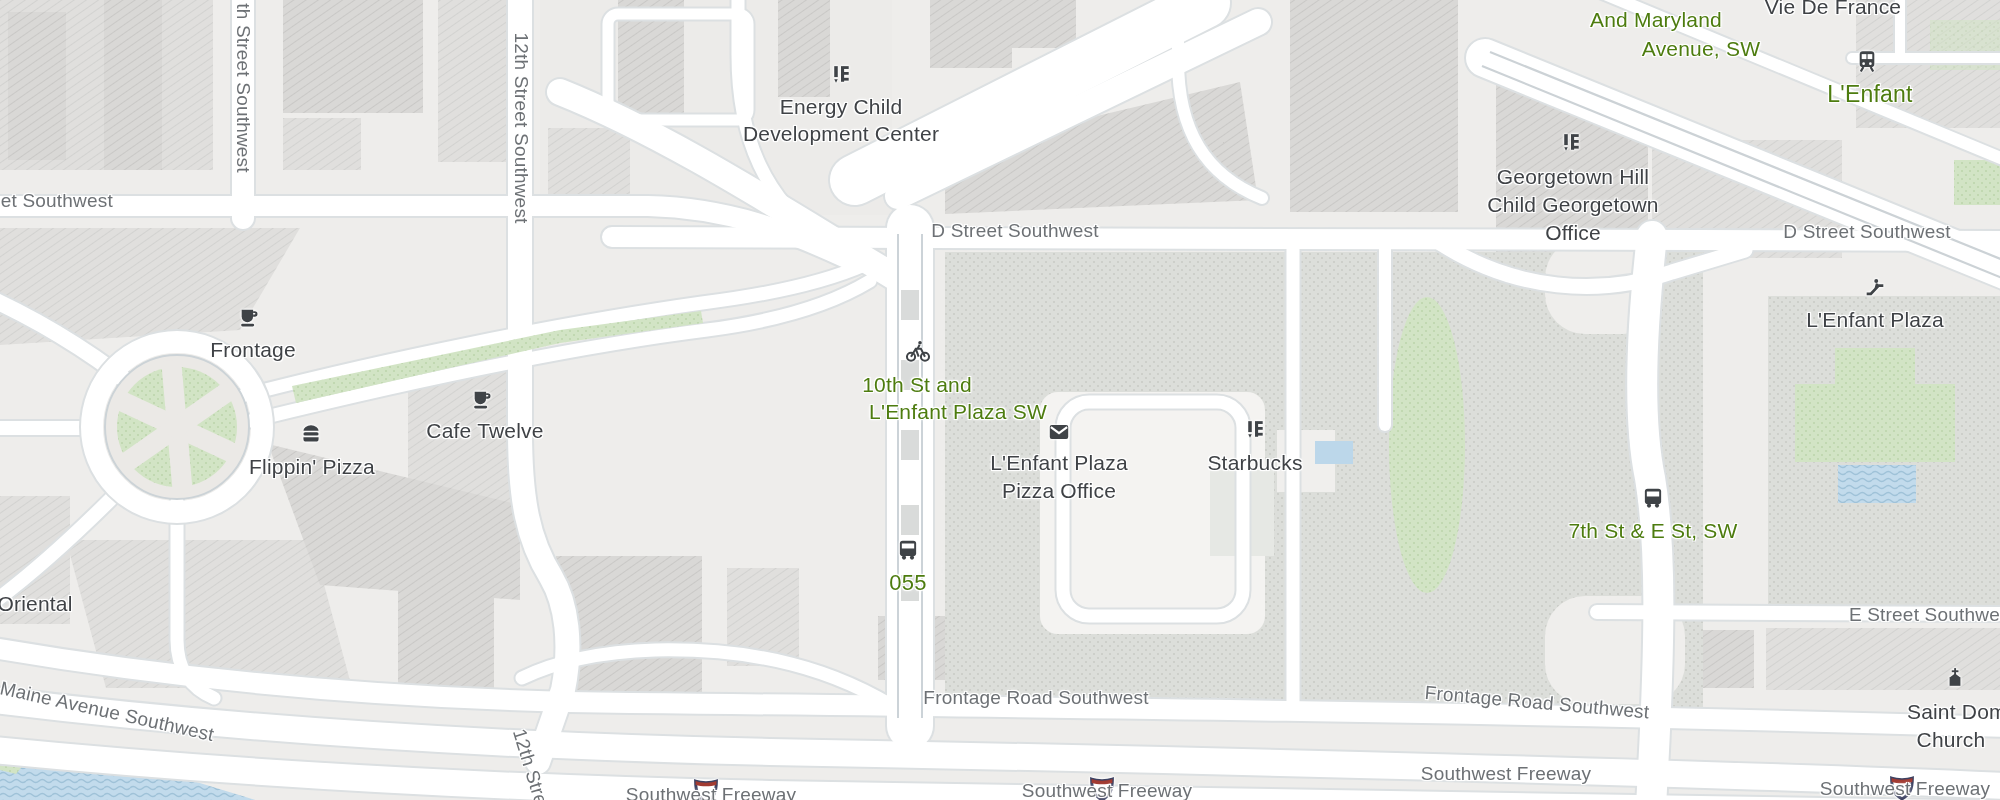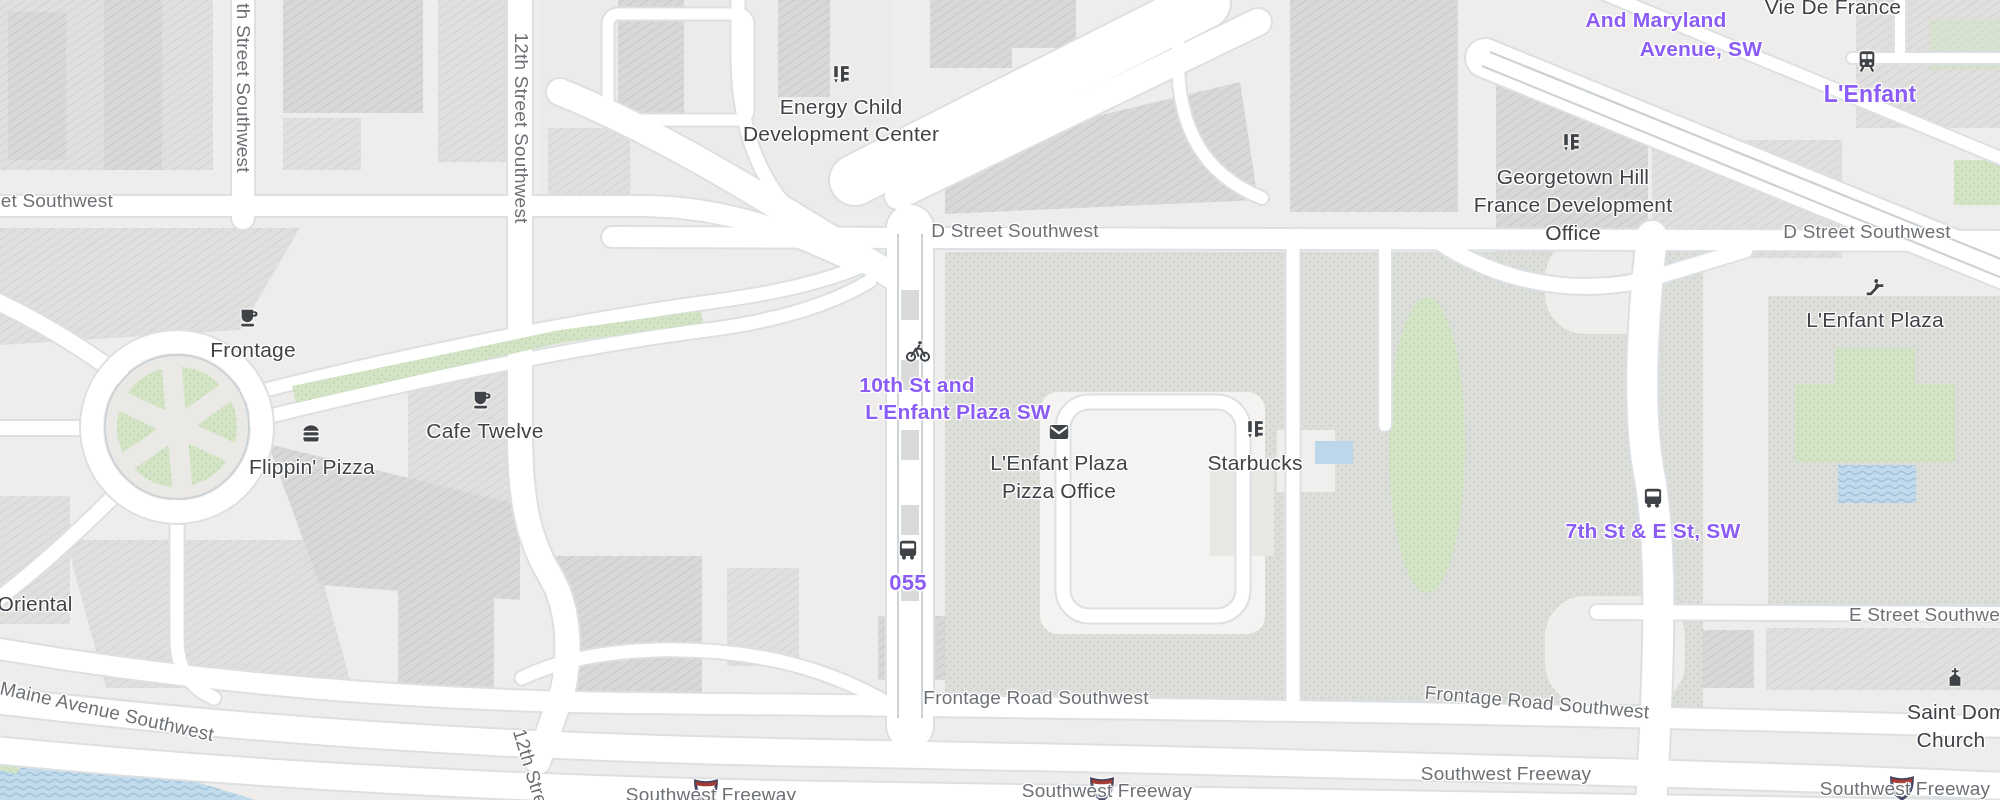--- a/index.html
+++ b/index.html
@@ -8,21 +8,21 @@
     background:#eeedeb;
     font-family:"Liberation Sans", sans-serif;
   }
   #map-canvas{position:absolute;left:0;top:0;width:2000px;height:800px;}
   .lbl{
     position:absolute;transform:translate(-50%,-50%);
     white-space:nowrap;text-align:center;line-height:1.3;letter-spacing:.2px;
     text-shadow:-1px -1px 0 #fff,1px -1px 0 #fff,-1px 1px 0 #fff,1px 1px 0 #fff,0 0 3px #fff,0 0 4px #fff;
   }
   .poi{color:#3f4246;font-size:21px;font-weight:500;}
-  .transit{color:#8b5cf6;font-size:21px;font-weight:700;text-align:center;}
+  .transit{color:#4d7c0f;font-size:21px;font-weight:400;text-align:center;}
   .street{color:#6d7175;font-size:19px;font-weight:400;}
   .icon{position:absolute;transform:translate(-50%,-50%);
     filter:drop-shadow(0 0 1px #fff) drop-shadow(0 0 1px #fff);}
   .icon svg{display:block;}
   #icon-defs{position:absolute;width:0;height:0;overflow:hidden;}
 </style>
 </head>
 <body>
 
 <svg id="map-canvas" viewBox="0 0 2000 800" xmlns="http://www.w3.org/2000/svg">
@@ -324,21 +324,21 @@
   </span>
 <div class="lbl poi" style="left:841px;top:107px">Energy Child</div>
 <div class="lbl poi" style="left:841px;top:134px">Development Center</div>
 
 <span class="icon" style="left:1571px;top:143px">
     <svg width="25" height="25" viewBox="0 0 24 24">
       <use href="#i-childcare"></use>
     </svg>
   </span>
 <div class="lbl poi" style="left:1573px;top:177px">Georgetown Hill</div>
-<div class="lbl poi" style="left:1573px;top:205px">France Development</div>
+<div class="lbl poi" style="left:1573px;top:205px">Child Georgetown</div>
 <div class="lbl poi" style="left:1573px;top:233px">Office</div>
 
 <span class="icon" style="left:1255px;top:430px">
     <svg width="25" height="25" viewBox="0 0 24 24">
       <use href="#i-childcare"></use>
     </svg>
   </span>
 <div class="lbl poi" style="left:1255px;top:463px">Starbucks</div>
 
 <span class="icon" style="left:1059px;top:432px">

